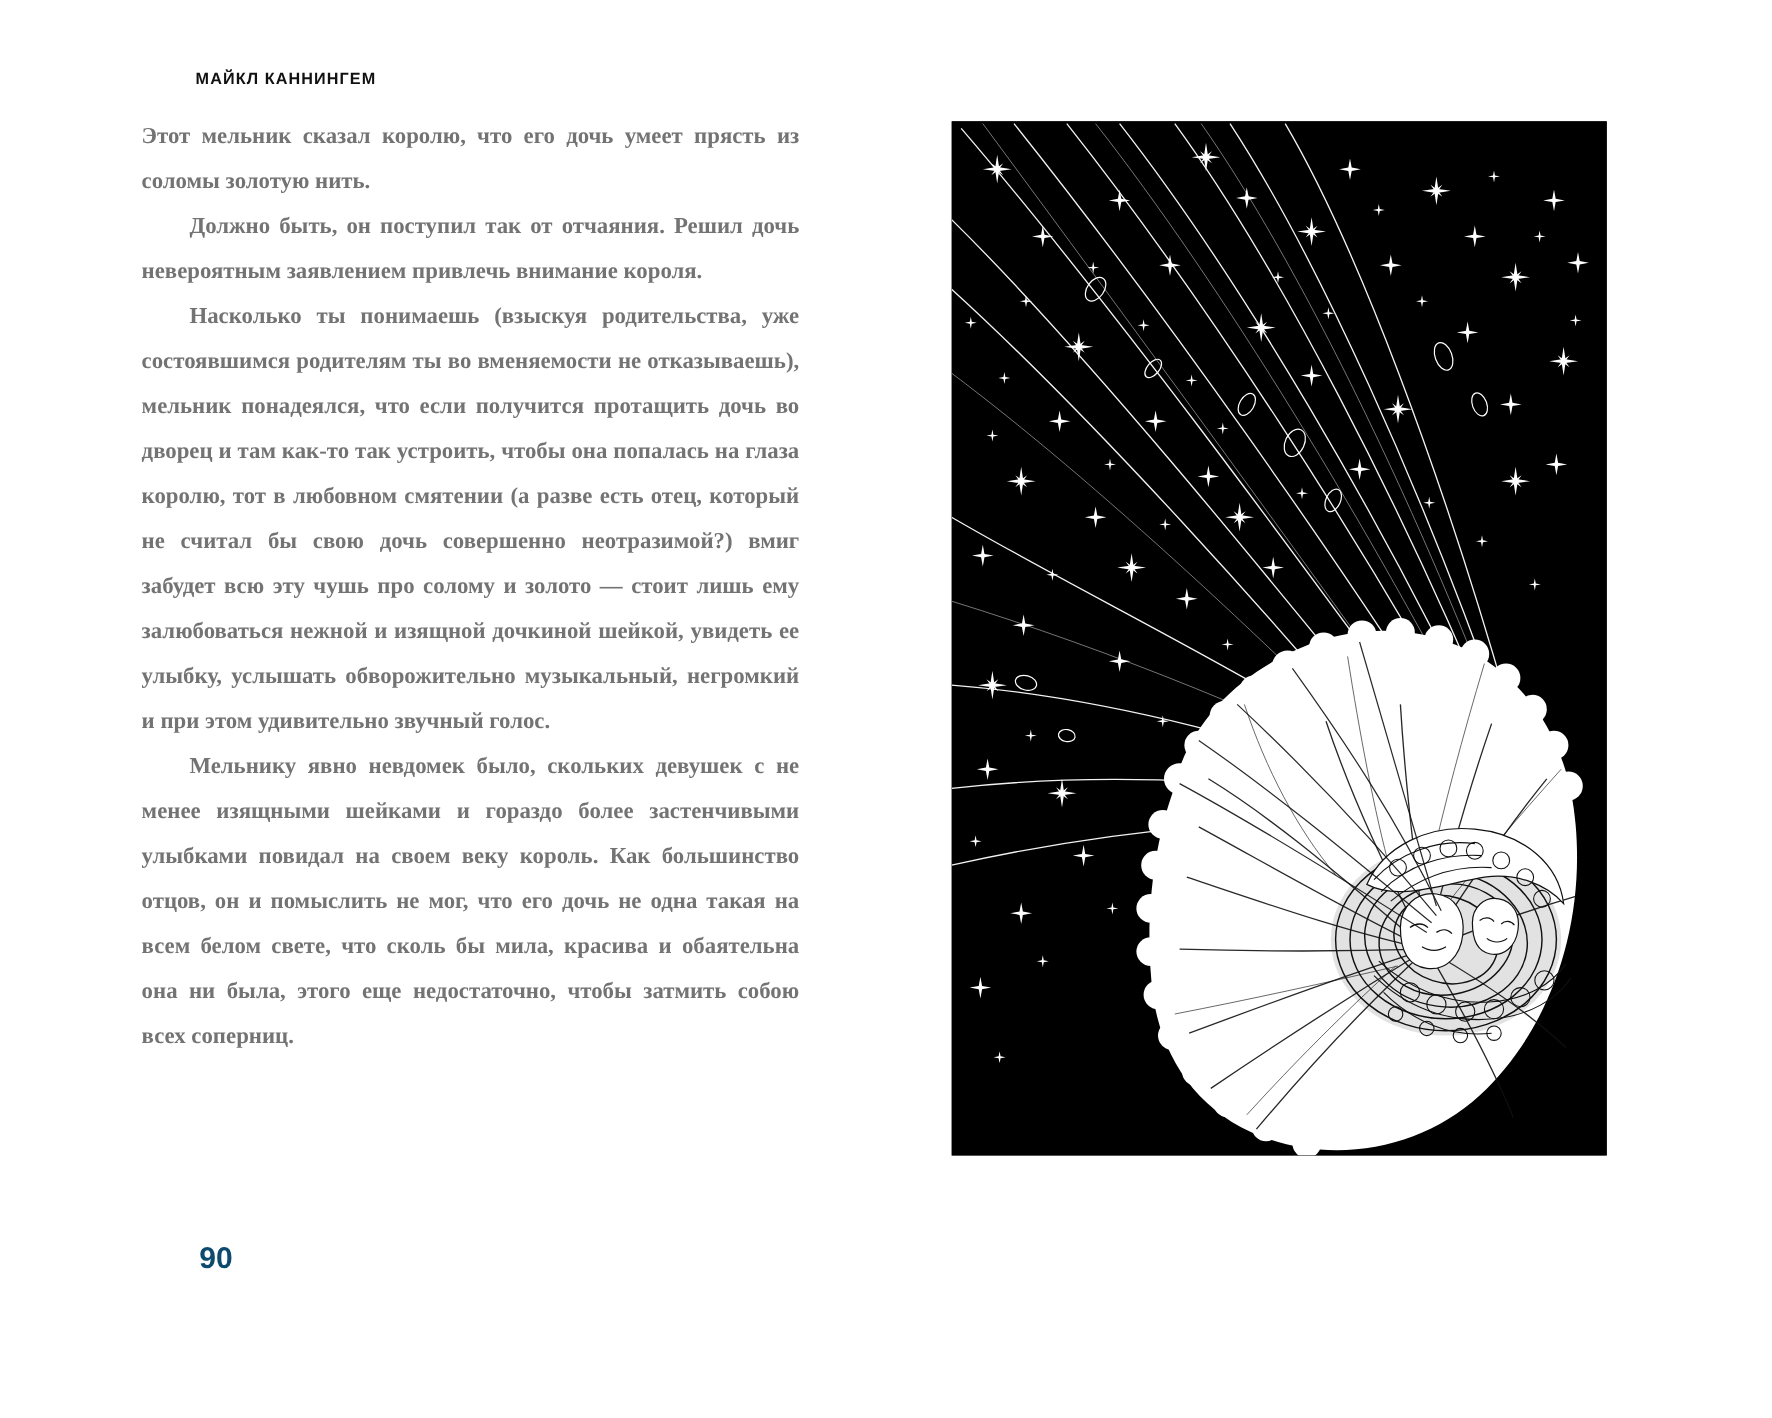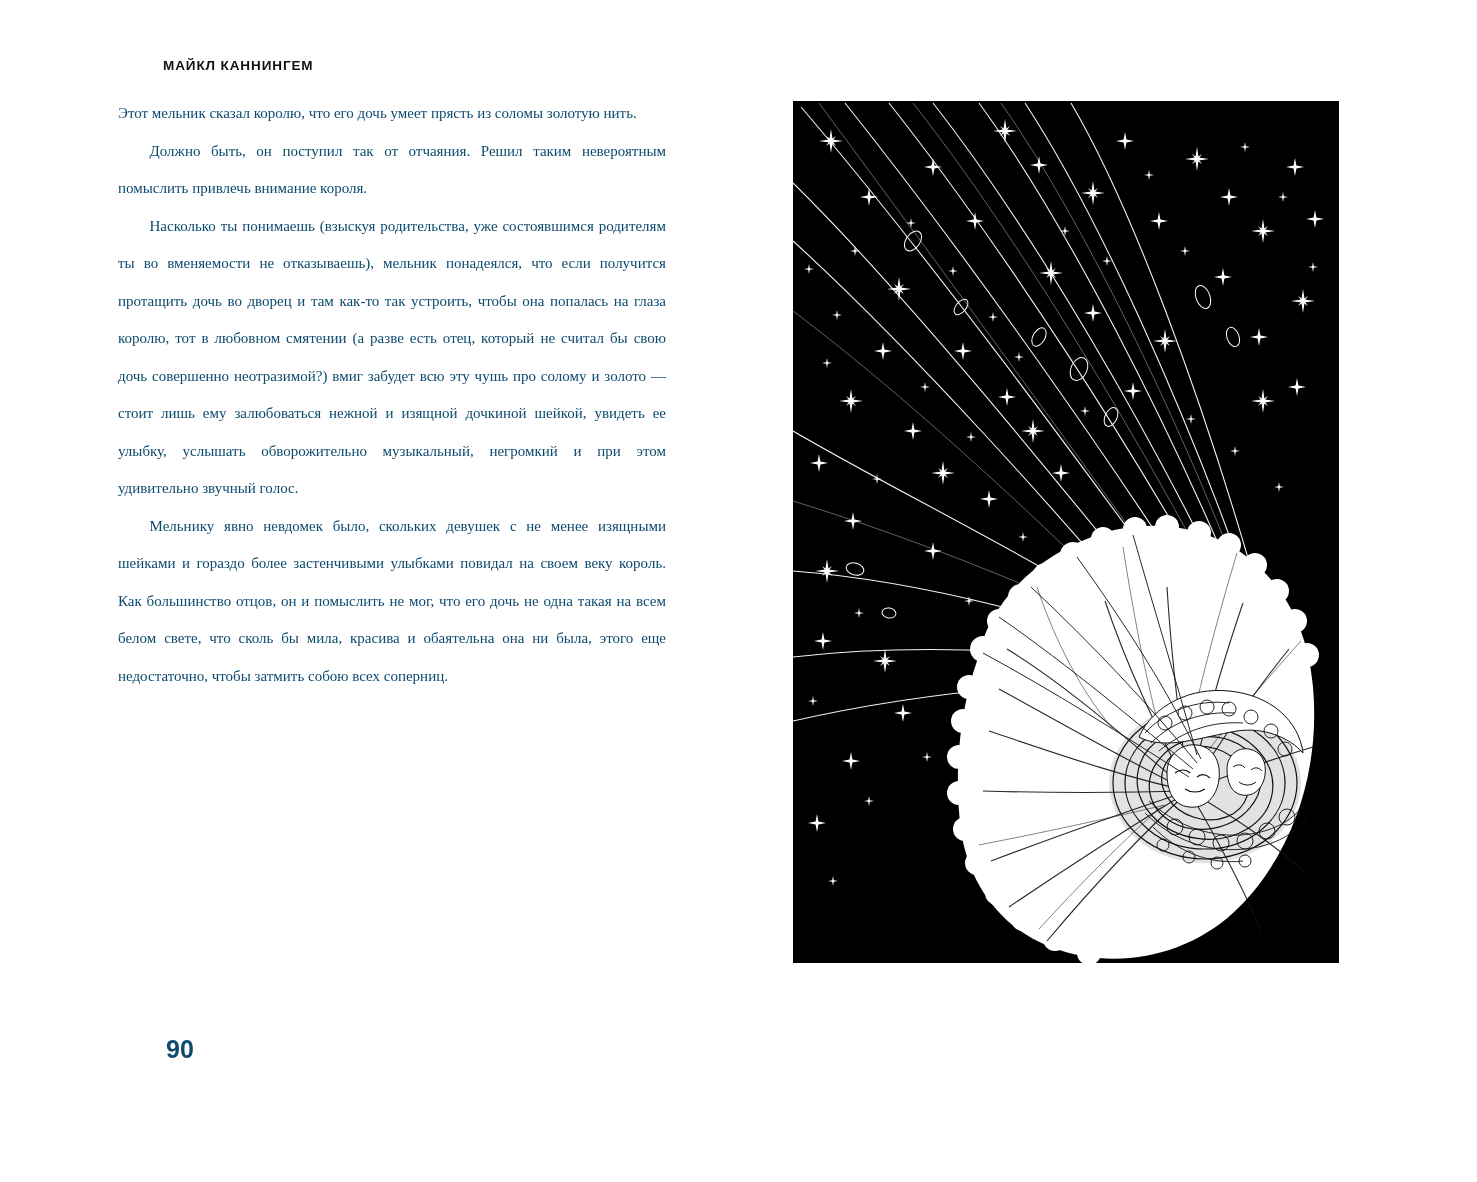--- a/index.html
+++ b/index.html
@@ -29,26 +29,27 @@
     text-transform: uppercase;
     white-space: nowrap;
   }
 
   
   .text-column {
     position: absolute;
     left: 118px;
     top: 95px;
     width: 548px;
-    color: #0c4a6e;
-    font-size: 15px;
+    color: #737373;
+    font-size: 19px;
     line-height: 37.5px;
     text-align: justify;
     text-justify: inter-word;
     hyphens: manual;
+    font-weight: bold;
   }
   .text-column p {
     margin: 0;
   }
   .text-column p.indent {
     text-indent: 2.1em;
   }
 
   
   .folio {
@@ -79,21 +80,21 @@
 </style>
 </head>
 <body>
 
 <div class="page">
 
   <div class="running-head">Майкл Каннингем</div>
 
   <div class="text-column">
     <p>Этот мельник сказал королю, что его дочь умеет прясть из соломы золотую нить.</p>
-    <p class="indent">Должно быть, он поступил так от отчаяния. Решил таким невероятным помыслить привлечь внимание короля.</p>
+    <p class="indent">Должно быть, он поступил так от отчаяния. Решил дочь невероятным заявлением привлечь внимание короля.</p>
     <p class="indent">Насколько ты понимаешь (взыскуя родительства, уже состоявшимся родителям ты во вменяемости не отказываешь), мельник понадеялся, что если получится протащить дочь во дворец и там как-то так устроить, чтобы она попалась на глаза королю, тот в любовном смятении (а разве есть отец, который не считал бы свою дочь совершенно неотразимой?) вмиг забудет всю эту чушь про солому и золото — стоит лишь ему залюбоваться нежной и изящной дочкиной шейкой, увидеть ее улыбку, услышать обворожительно музыкальный, негромкий и при этом удивительно звучный голос.</p>
     <p class="indent">Мельнику явно невдомек было, скольких девушек с не менее изящными шейками и гораздо более застенчивыми улыбками повидал на своем веку король. Как большинство отцов, он и помыслить не мог, что его дочь не одна такая на всем белом свете, что сколь бы мила, красива и обаятельна она ни была, этого еще недостаточно, чтобы затмить собою всех соперниц.</p>
   </div>
 
   <div class="folio">90</div>
 
   <div class="illustration">
     <svg viewBox="0 0 546 862" preserveAspectRatio="none">
       <defs>
         <g id="star4">

